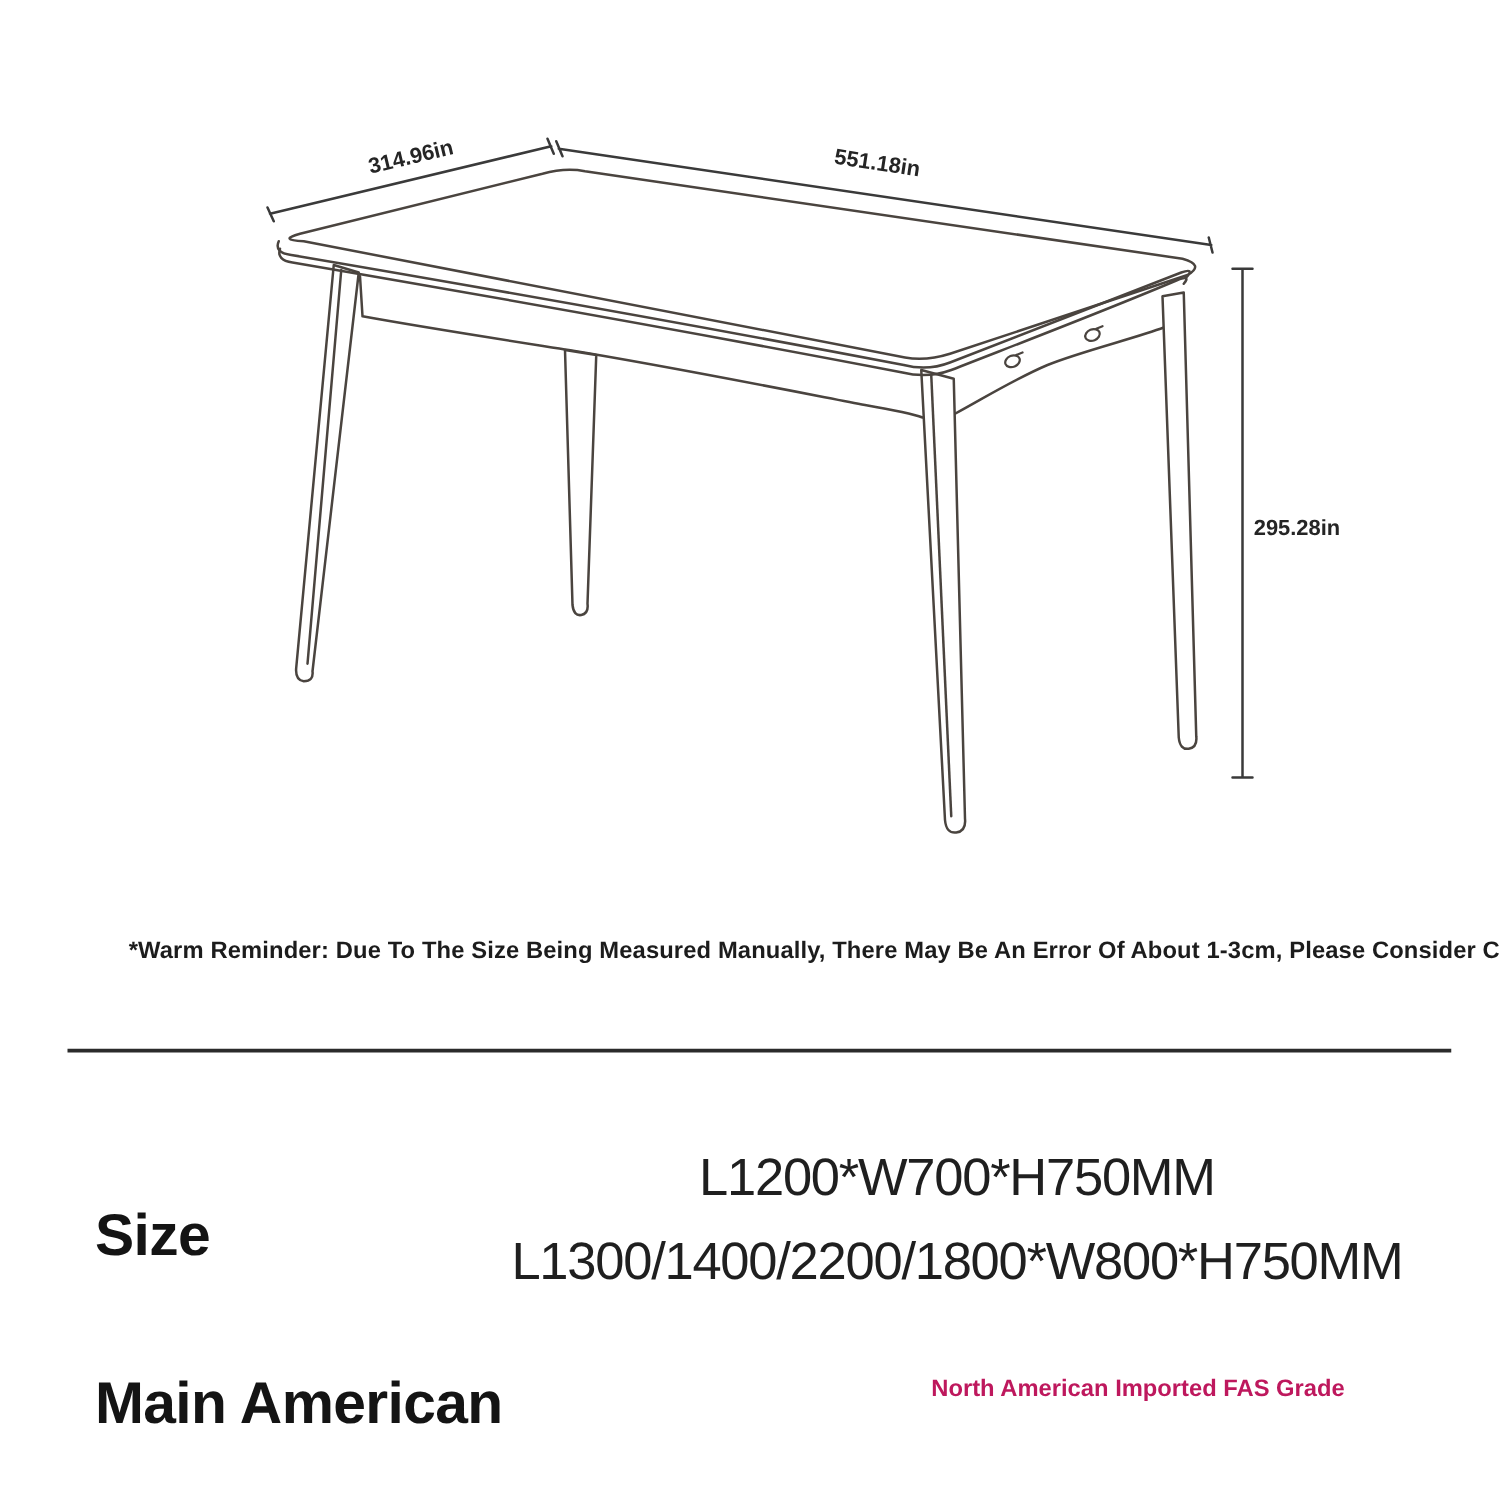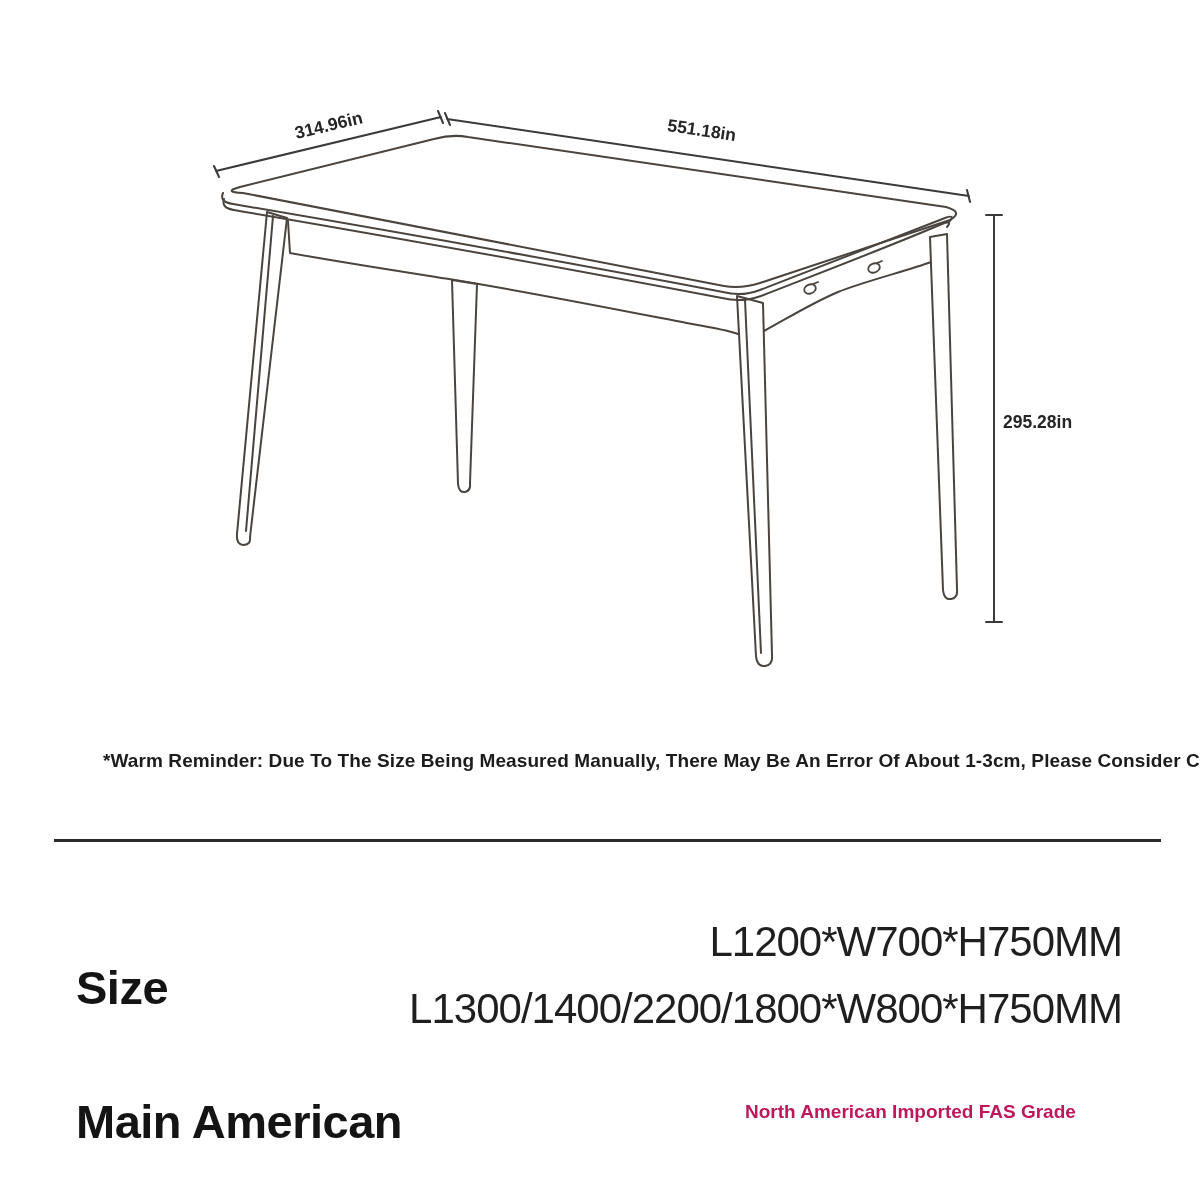--- a/index.html
+++ b/index.html
@@ -6,21 +6,21 @@
   #sheet{position:relative;width:1200px;height:1193px;background:#ffffff;overflow:hidden;
          font-family:"Liberation Sans",sans-serif;color:#1b1b1b;}
   #diagram{position:absolute;left:0;top:0;}
   .dim-label{font-family:"Liberation Sans",sans-serif;font-size:17.5px;font-weight:700;fill:#252525;}
   #disclaimer{position:absolute;left:103px;top:750px;font-size:19px;font-weight:600;
               white-space:nowrap;color:#1c1c1c;letter-spacing:0.1px;}
   #divider{position:absolute;left:54px;top:839px;width:1107px;height:3px;background:#2b2b2b;}
   .spec-label{position:absolute;left:76px;font-size:47px;font-weight:700;letter-spacing:-0.5px;color:#141414;}
   #size-label{top:916px;margin-top:44px;}
   #material-label{top:1094px;}
-  #size-values{position:absolute;right:78px;top:908px;text-align:right;
+  #size-values{position:absolute;right:78px;top:908px;text-align:center;
                font-size:42px;font-weight:300;letter-spacing:-1px;color:#1f1f1f;line-height:67px;}
   #material-value{position:absolute;left:745px;top:1100px;font-size:19px;font-weight:700;
                   line-height:23px;color:#be185d;}
 </style>
 </head>
 <body>
 
 <div id="sheet">
 
   <svg id="diagram" width="1200" height="730" viewBox="0 0 1200 730" fill="none" stroke="#4a443f" stroke-width="2" stroke-linecap="round" stroke-linejoin="round">

